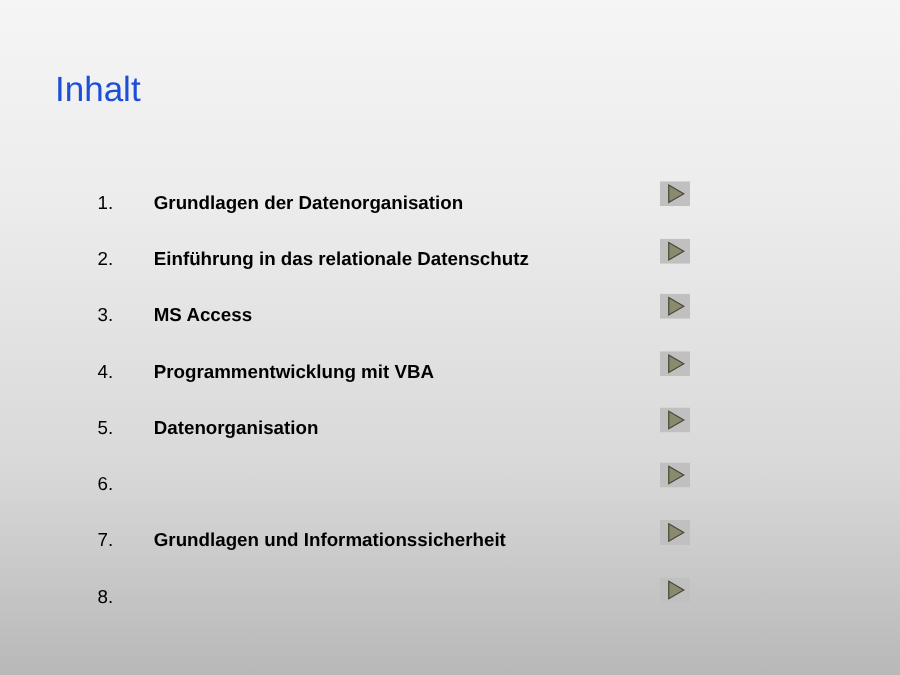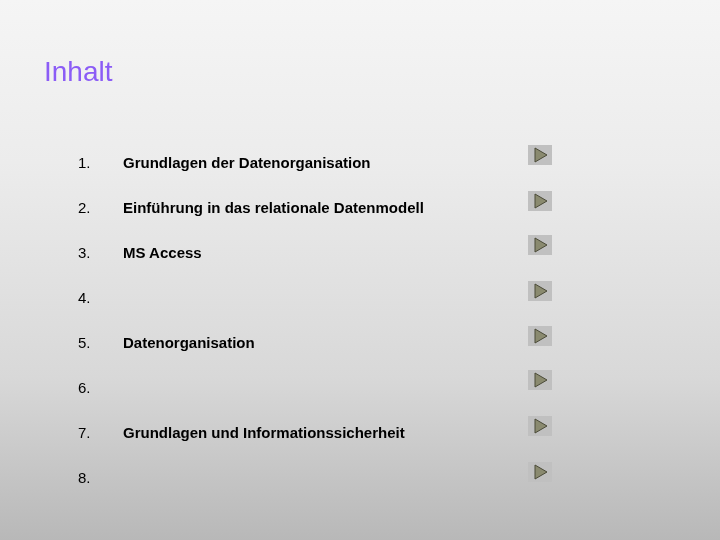--- a/index.html
+++ b/index.html
@@ -14,21 +14,21 @@
       font-family: Arial, Helvetica, sans-serif;
       position: relative;
       overflow: hidden;
     }
     .title {
       position: absolute;
       top: 56px;
       left: 44px;
       font-size: 28px;
       font-weight: 400;
-      color: #8b5cf6;
+      color: #1d4ed8;
     }
     .toc {
       position: absolute;
       top: 140px;
       left: 78px;
       right: 170px;
     }
     .toc-row {
       display: flex;
       align-items: center;
@@ -65,28 +65,29 @@
 
 <div class="title">Inhalt</div>
 
 <div class="toc">
   <div class="toc-row">
     <div class="toc-num">1.</div>
     <div class="toc-label">Grundlagen der Datenorganisation</div>
   </div>
   <div class="toc-row">
     <div class="toc-num">2.</div>
-    <div class="toc-label">Einführung in das relationale Datenmodell</div>
+    <div class="toc-label">Einführung in das relationale Datenschutz</div>
   </div>
   <div class="toc-row">
     <div class="toc-num">3.</div>
     <div class="toc-label">MS Access</div>
   </div>
   <div class="toc-row">
     <div class="toc-num">4.</div>
+    <div class="toc-label">Programmentwicklung mit VBA</div>
   </div>
   <div class="toc-row">
     <div class="toc-num">5.</div>
     <div class="toc-label">Datenorganisation</div>
   </div>
   <div class="toc-row">
     <div class="toc-num">6.</div>
   </div>
   <div class="toc-row">
     <div class="toc-num">7.</div>

